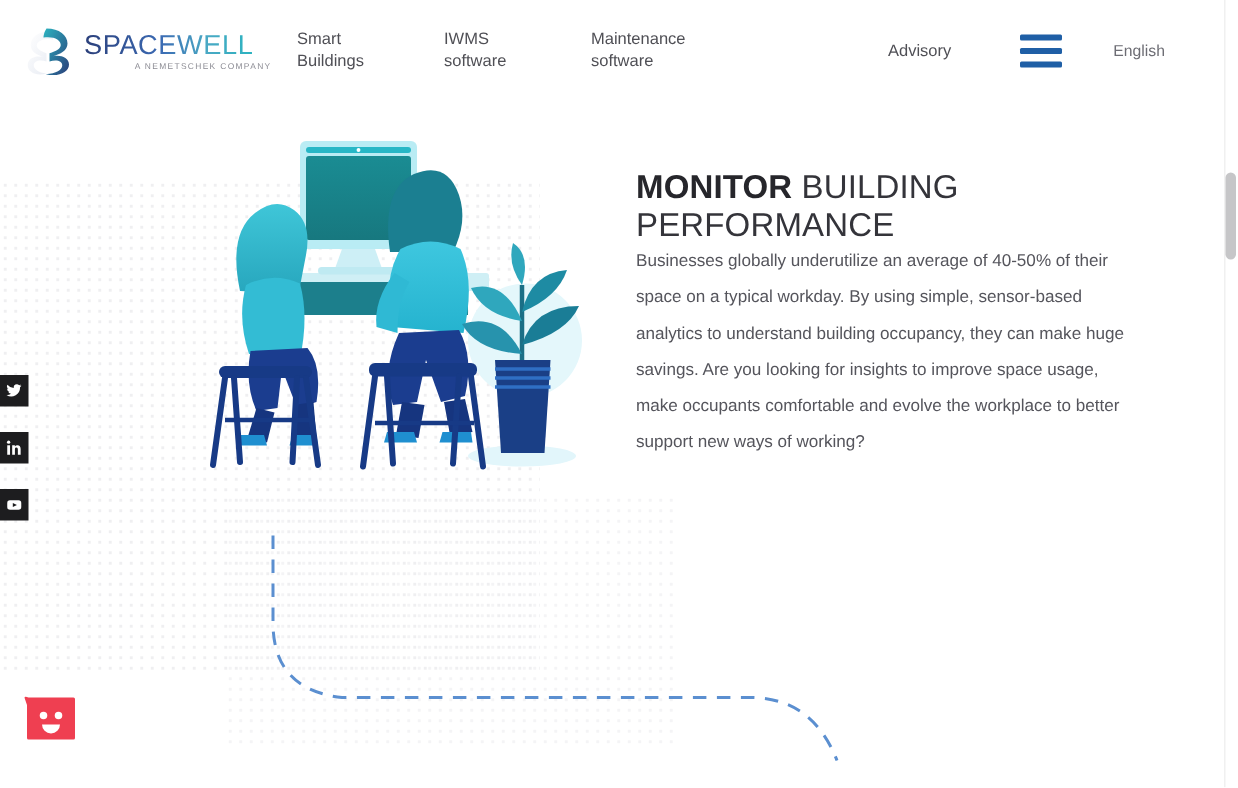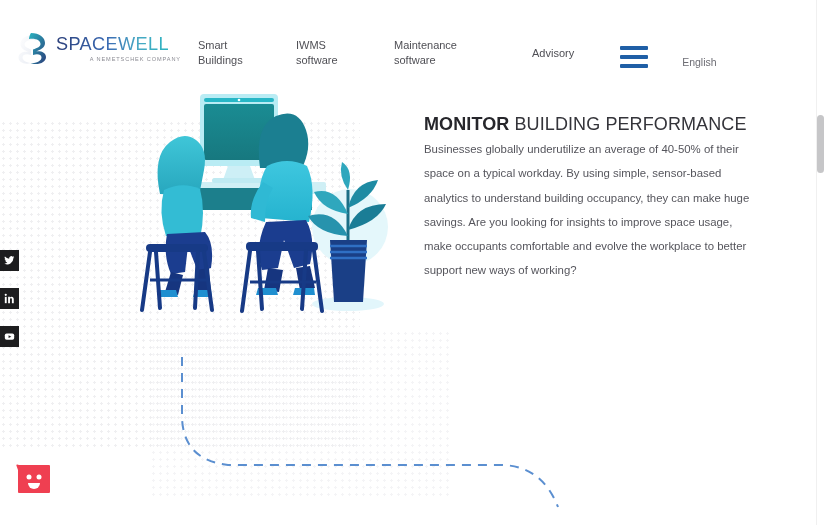--- a/index.html
+++ b/index.html
@@ -32,21 +32,21 @@
     opacity: .5;
   }
 
   
   .header {
     position: absolute;
     left: 0; top: 0;
     width: 825px; height: 68px;
     background: #ffffff;
     display: flex;
-    align-items: flex-end;
+    align-items: center;
     z-index: 40;
   }
   .logo-wrap {
     display: flex;
     align-items: center;
     margin-left: 12px;
     width: 170px;
   }
   .logo-mark { width: 40px; height: 40px; flex: 0 0 40px; }
   .logo-text-block { margin-left: 4px; line-height: 1; }
@@ -65,21 +65,21 @@
   .nav { display: flex; align-items: center; margin-left: 16px; }
   .nav-item {
     font-size: 11px;
     line-height: 15px;
     color: #4f4f55;
     width: 98px;
     cursor: pointer;
     padding-right: 4px;
   }
   .nav-item .l2 { display: block; }
-  .nav-item.advisory { width: auto; margin-left: 40px; }
+  .nav-item.advisory { width: auto; margin-left: 100px; }
 
   .burger {
     margin-left: 42px;
     width: 28px; height: 22px;
     display: flex; flex-direction: column;
     justify-content: space-between;
     cursor: pointer;
   }
   .burger span {
     display: block; height: 4px; width: 28px;
@@ -102,21 +102,21 @@
     width: 290px; height: 250px;
   }
 
   
   .content {
     position: absolute;
     left: 424px; top: 112px;
     width: 335px;
   }
   .headline {
-    font-size: 18px;
+    font-size: 22px;
     line-height: 25px;
     color: #34343a;
     font-weight: 300;
     letter-spacing: .1px;
   }
   .headline .strong { font-weight: 700; color: #26262b; }
   .body-copy {
     font-size: 11.4px;
     line-height: 24.3px;
     color: #55555c;

